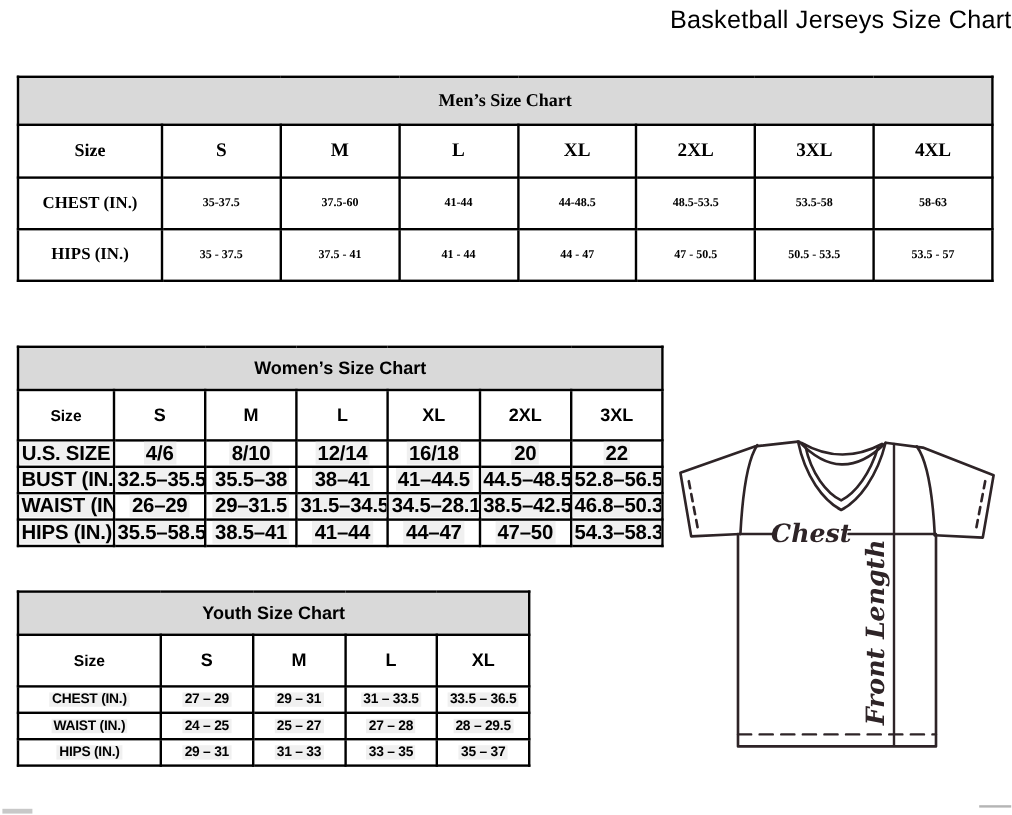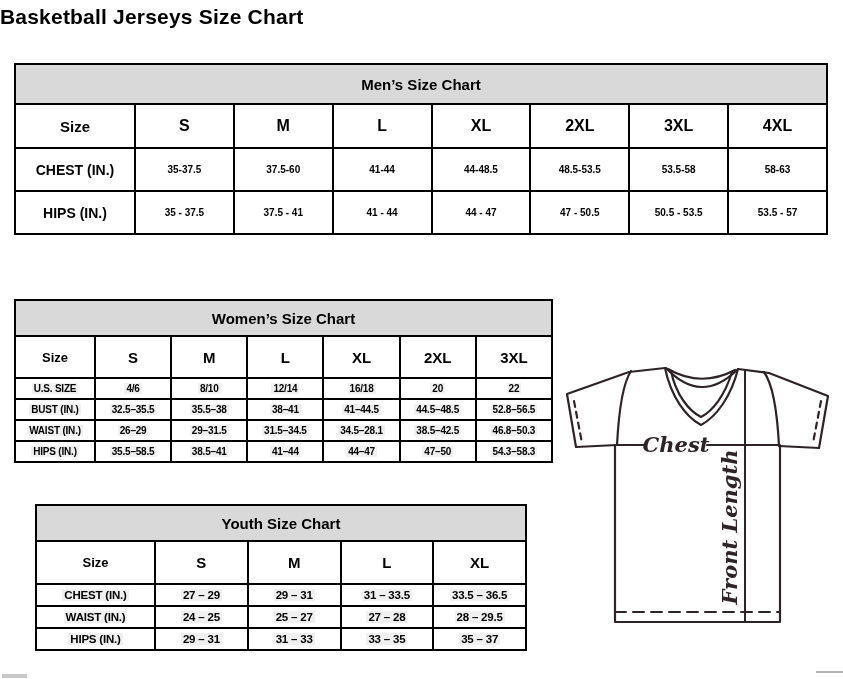--- a/index.html
+++ b/index.html
@@ -2,48 +2,48 @@
 <html><head>
 <meta charset="utf-8">
 <style>
   html,body { margin:0; padding:0; background:#fff; }
   .stage {
     position:relative; width:843px; height:679px; background:#ffffff;
     font-family:"Liberation Sans", sans-serif; color:#000; overflow:hidden;
   }
   .page-title {
     position:absolute; left:0; top:5px; width:100%;
-    text-align:left; font-size:21px; font-weight:bold; letter-spacing:0.2px;
+    text-align:right; font-size:21px; font-weight:normal; letter-spacing:0.2px;
   }
   table.tbl {
     position:absolute; border-collapse:collapse; table-layout:fixed; background:#fff;
   }
   .tbl td {
     border:2px solid #000; text-align:center; vertical-align:middle;
     font-weight:bold; color:#000; padding:0; overflow:hidden; white-space:nowrap;
   }
   .tblhead { background:#d9d9d9; font-size:15px; }
 
   
-  .mens { left:14px; top:63px; width:814px; }
+  .mens { left:14px; top:63px; width:814px;font-family:Liberation Serif, serif; }
   .mens .tblhead { height:38px; }
   .mens .sizerow td { height:42px; font-size:16px; }
   .mens .sizerow .corner { font-size:15px; }
   .mens .datarow td { height:41px; font-size:10px; }
   .mens .datarow .rowlabel { font-size:14px; }
 
   
-  .womens { left:14px; top:299px; width:539px; }
+  .womens { left:14px; top:288px; width:539px; }
   .womens .tblhead { height:34px; }
   .womens .sizerow td { height:40px; font-size:15px; }
   .womens .sizerow .corner { font-size:13px; }
-  .womens .datarow td { height:19px; font-size:10px; letter-spacing:-0.2px; }
-
-  
-  .youth { left:14px; top:504px; width:492px;margin-left:21px; }
+  .womens .datarow td { height:19px; font-size:17px; letter-spacing:-0.2px; }
+
+  
+  .youth { left:14px; top:492px; width:428px; }
   .youth .tblhead { height:34px; }
   .youth .sizerow td { height:41px; font-size:15px; }
   .youth .sizerow .corner { font-size:13px; }
   .youth .datarow td { height:20px; font-size:11.5px; letter-spacing:-0.2px; }
 
   .hl { background:#f0f0f0; padding:0 2px; }
 
   
   .jersey { position:absolute; left:557px; top:355px; width:280px; height:280px; }
   .jersey path, .jersey line { fill:none; stroke:#2e2427; stroke-width:2.2; stroke-linejoin:round; stroke-linecap:round; }

